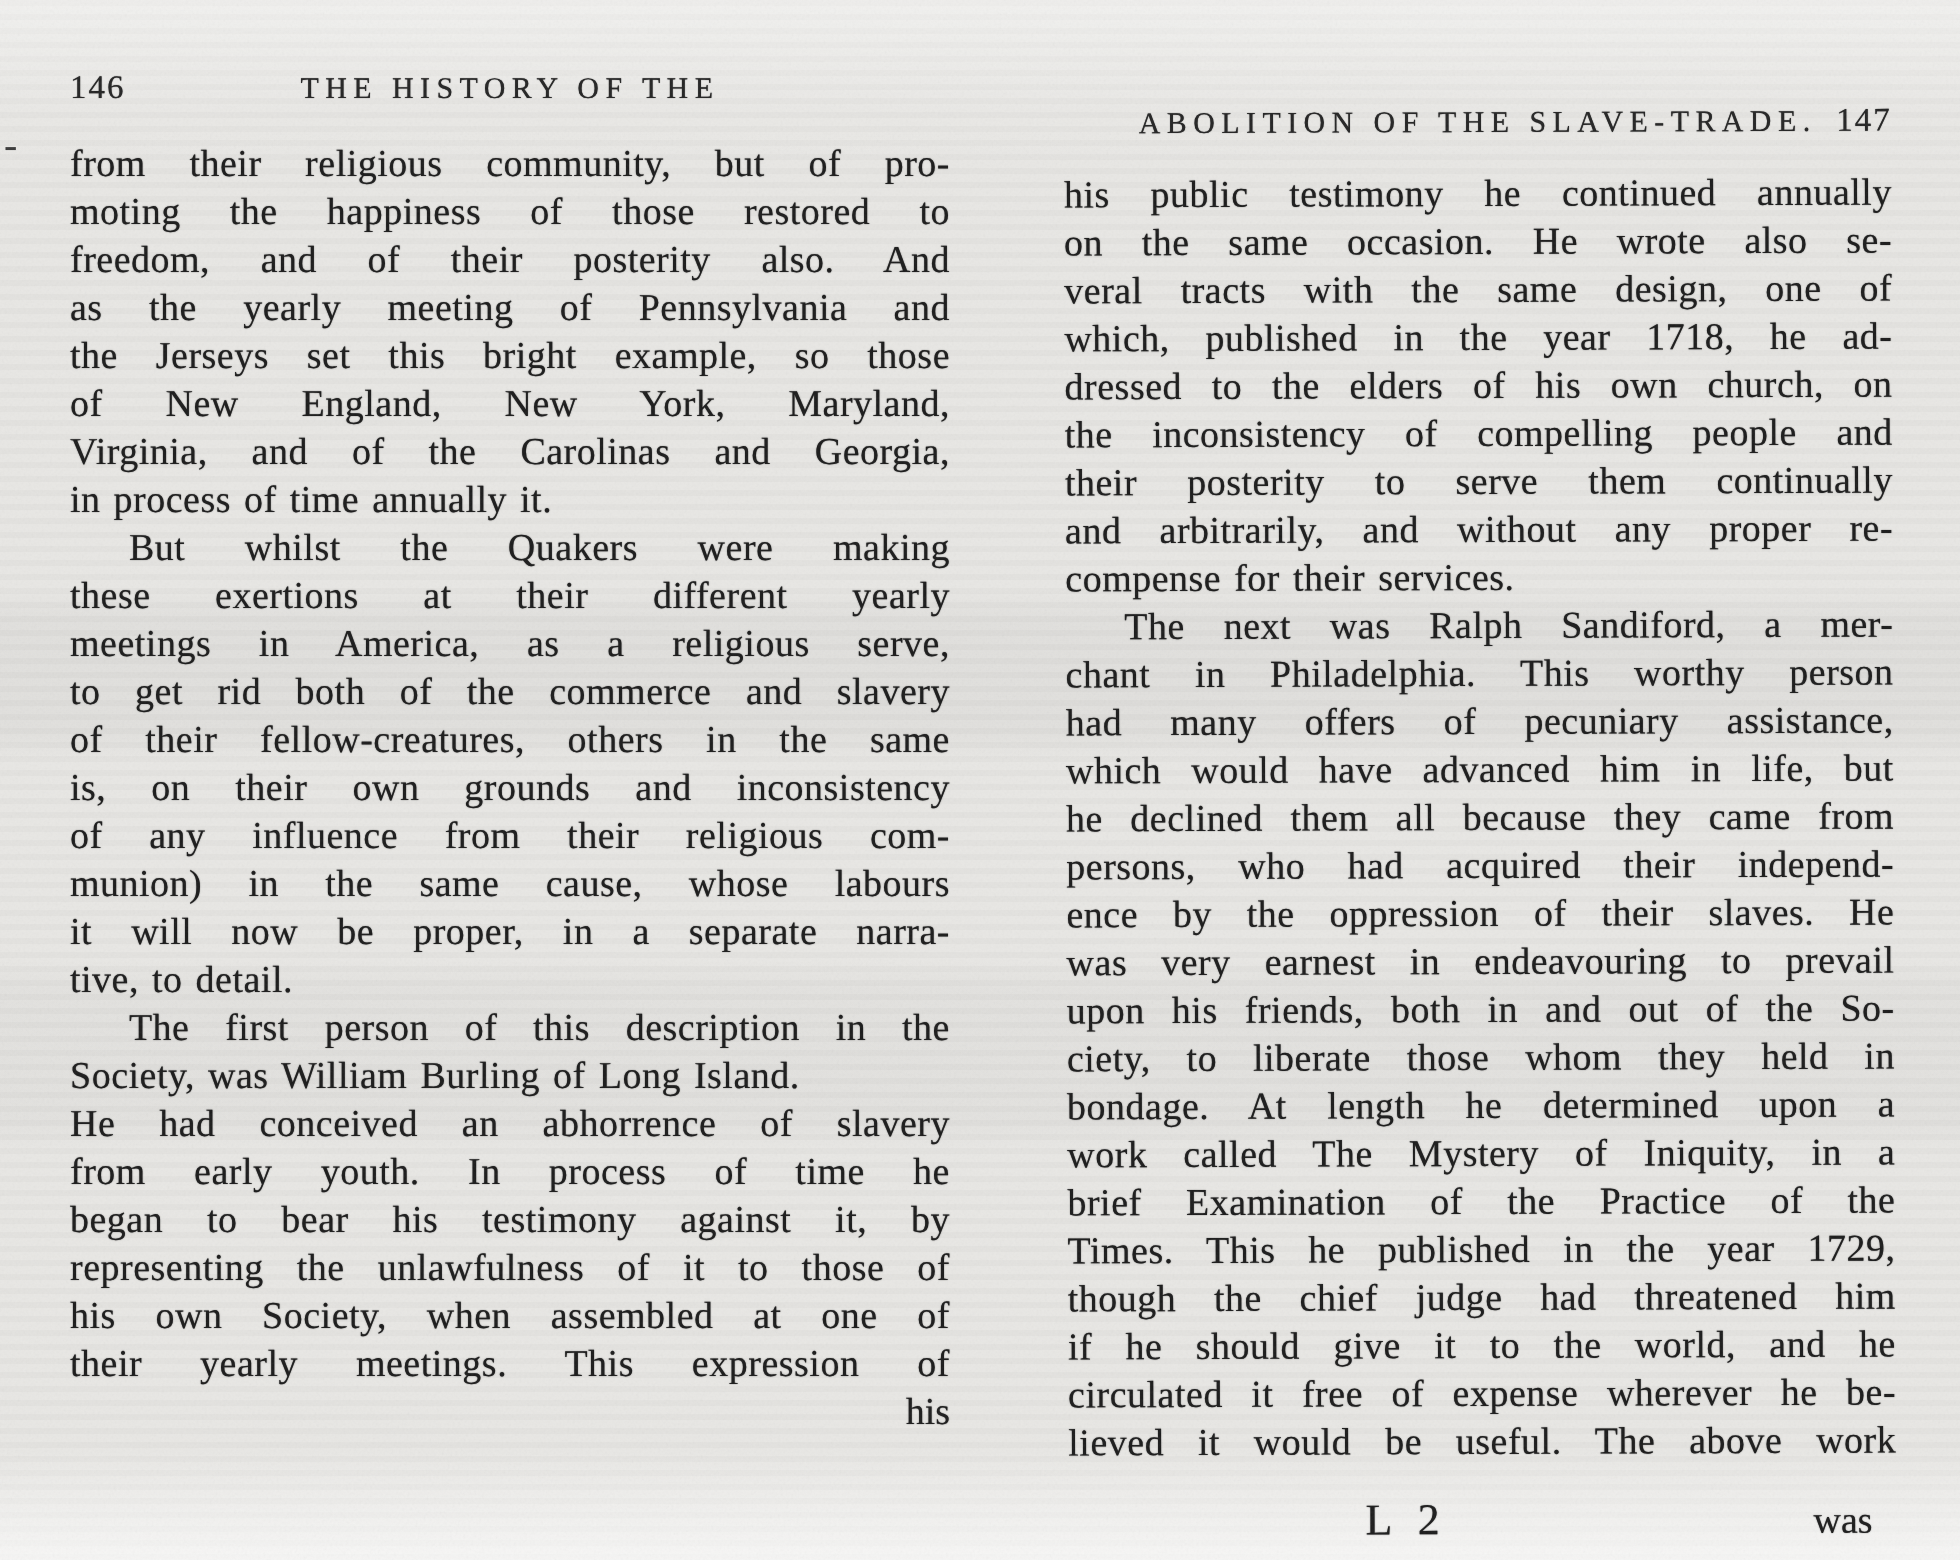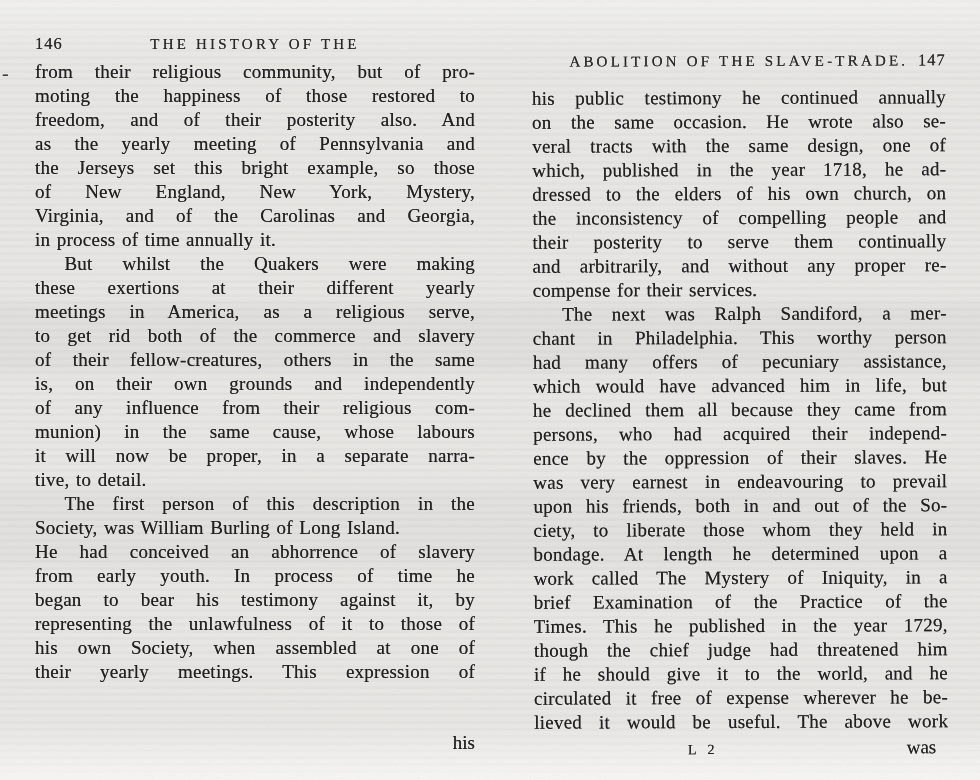--- a/index.html
+++ b/index.html
@@ -31,52 +31,51 @@
     font-size: 15px;
     letter-spacing: 3.2px;
     color: #242424;
     text-shadow: 0 0 0.5px rgba(30,30,30,0.8);
   }
   .running-head .pageno { font-size: 16.5px; letter-spacing: 1px; }
   .running-head .pageno.start { justify-self: start; text-align: right; }
   .running-head .pageno.end   { justify-self: end; margin-top: 11px; }
   .running-head .rtitle { justify-self: center; }
 
-  .body-text { margin-top: 6px; }
+  .body-text { margin-top: 17px; }
   .page.right .body-text { margin-top: 15px; }
 
   .line {
     font-size: 19px;
     line-height: 24px;
     height: 24px;
     text-align: justify;
     text-align-last: justify;
     letter-spacing: 0.25px;
     word-spacing: 1.5px;
     color: #1b1b1b;
     text-shadow: 0 0 0.6px rgba(25,25,25,0.75);
   }
   .line.short  { text-align-last: left; }
   .line.indent { text-indent: 1.55em; }
 
   .catchline {
     font-size: 19px; line-height: 24px; height: 24px;
     text-align: right;
     text-shadow: 0 0 0.6px rgba(25,25,25,0.75);
-    margin-top: 47px;
   }
   .sigline {
     display: grid;
     grid-template-columns: 1fr auto 1fr;
     align-items: baseline;
     font-size: 19px; line-height: 24px; height: 24px;
     margin-top: 2px;
     text-shadow: 0 0 0.6px rgba(25,25,25,0.75);
   }
-  .sigline .sig { justify-self: center; letter-spacing: 4px; transform: translateX(-38px); font-size: 14px; }
+  .sigline .sig { justify-self: center; letter-spacing: 4px; transform: translateX(-38px); font-size: 22px; margin-top: 12px; }
   .sigline .cw  { justify-self: end; padding-right: 12px; }
 
   .edge-mark {
     position: absolute; left: 2px; top: 62px;
     font-size: 20px; color: #3a3a3a;
   }
   .grain { position: absolute; inset: 0; pointer-events: none; }
 </style>
 </head>
 <body>
@@ -91,29 +90,29 @@
       <span class="rtitle">THE HISTORY OF THE</span>
       <span class="pageno end"></span>
     </header>
     <div class="body-text">
 
     <div class="line">from their religious community, but of pro-</div>
         <div class="line">moting the happiness of those restored to</div>
         <div class="line">freedom, and of their posterity also.  And</div>
         <div class="line">as the yearly meeting of Pennsylvania and</div>
         <div class="line">the Jerseys set this bright example, so those</div>
-        <div class="line">of New England, New York, Mystery,</div>
+        <div class="line">of New England, New York, Maryland,</div>
         <div class="line">Virginia, and of the Carolinas and Georgia,</div>
         <div class="line short">in process of time annually it.</div>
         <div class="line indent">But whilst the Quakers were making</div>
         <div class="line">these exertions at their different yearly</div>
         <div class="line">meetings in America, as a religious serve,</div>
         <div class="line">to get rid both of the commerce and slavery</div>
         <div class="line">of their fellow-creatures, others in the same</div>
-        <div class="line">is, on their own grounds and independently</div>
+        <div class="line">is, on their own grounds and inconsistency</div>
         <div class="line">of any influence from their religious com-</div>
         <div class="line">munion) in the same cause, whose labours</div>
         <div class="line">it will now be proper, in a separate narra-</div>
         <div class="line short">tive, to detail.</div>
         <div class="line indent">The first person of this description in the</div>
         <div class="line short">Society, was William Burling of Long Island.</div>
         <div class="line">He had conceived an abhorrence of slavery</div>
         <div class="line">from early youth.  In process of time he</div>
         <div class="line">began to bear his testimony against it, by</div>
         <div class="line">representing the unlawfulness of it to those of</div>

